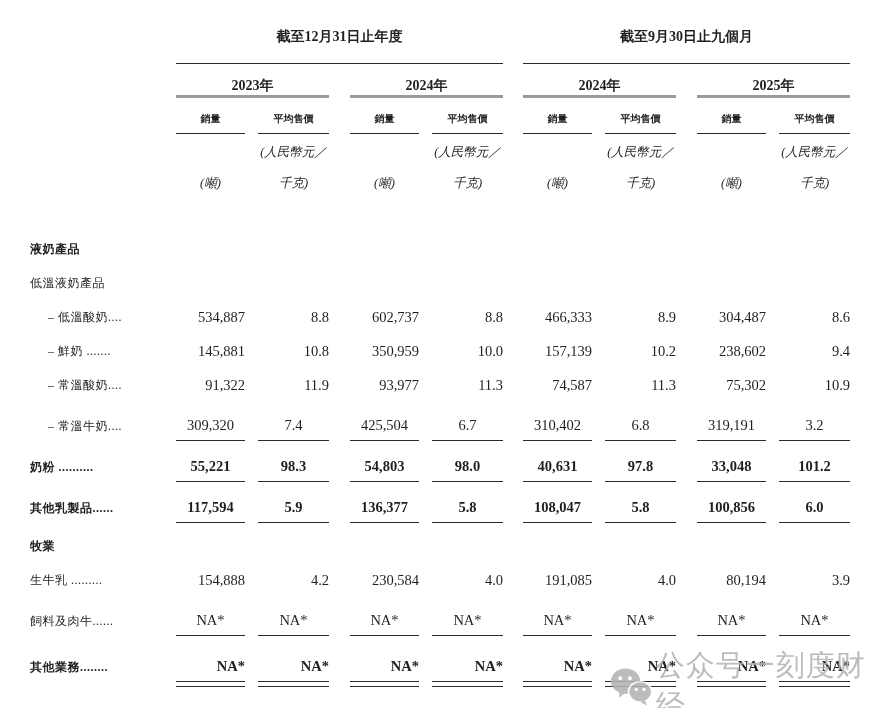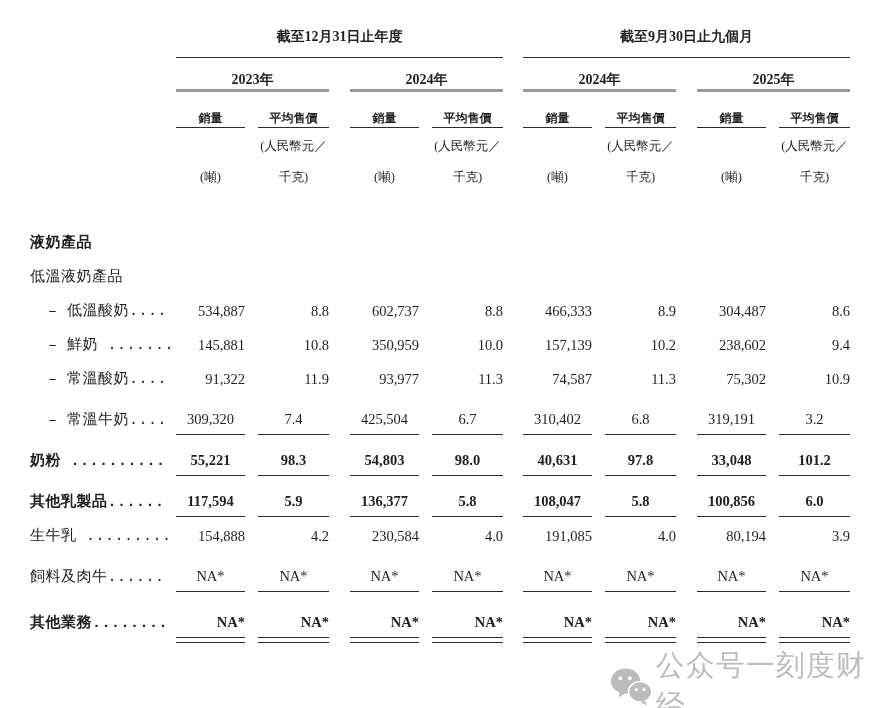--- a/index.html
+++ b/index.html
@@ -28,61 +28,62 @@
   
   tr.h-period th { height: 30px; }
   tr.h-year   th { height: 34px; }
   tr.h-col    th { height: 36px; }
   tr.h-unit1  td { height: 26px; }
   tr.h-unit2  td { height: 28px; }
   tr.r-gap    td { height: 30px; }
 
   .hl {
     border-bottom: 1.5px solid #2b2b2b;
-    padding-bottom: 11px;
+    padding-bottom: 17px;
     text-align: center;
     font-weight: bold;
     font-size: 14px;
   }
   .yl {
     border-bottom: 3px solid #9a9a9a;
     padding-bottom: 0;
     text-align: center;
     font-weight: bold;
     font-size: 14px;
   }
   .cl {
     border-bottom: 1.5px solid #2b2b2b;
+    padding-bottom: 7px;
     text-align: center;
     font-weight: bold;
-    font-size: 12px;
+    font-size: 10px;
   }
   .unit {
+    font-style: italic;
     font-size: 12.5px;
     text-align: center;
     padding-bottom: 4px;
   }
 
   
   .m0  { margin-left: 0; }
   .m13 { margin-left: 13px; margin-top: 10px; }
   .m21 { margin-left: 21px; }
 
   
   tr.r-section td { height: 38px; }
   tr.r-sub     td { height: 34px; }
   tr.r-data    td { height: 34px; }
   tr.r-u       td { height: 41px; }
   tr.r-udbl    td { height: 46px; }
 
   .lblc {
-    font-size: 15px;
+    font-size: 12px;
     padding-bottom: 6px;
     letter-spacing: 0.5px;
-    font-family: Liberation Mono, monospace;
   }
   .lblc.indent { padding-left: 18px; }
   .sectionlbl { font-weight: bold; }
 
   .la {
     text-align: right;
     font-size: 14.5px;
     padding-bottom: 6px;
   }
   .la.u { border-bottom: 1.5px solid #2b2b2b; text-align: center; }
@@ -423,20 +424,25 @@
           <td>
             <div class="la m13 u bold">5.8</div>
           </td>
           <td>
             <div class="la m21 u bold">100,856</div>
           </td>
           <td>
             <div class="la m13 u bold">6.0</div>
           </td>
         </tr>
+        <tr class="r-section">
+          <td colspan="10">
+            <div class="lblc sectionlbl">牧業</div>
+          </td>
+        </tr>
         <tr class="r-data">
           <td>
             <div class="lblc">生牛乳 .........</div>
           </td>
           <td>
             <div class="la m0">154,888</div>
           </td>
           <td>
             <div class="la m13">4.2</div>
           </td>

